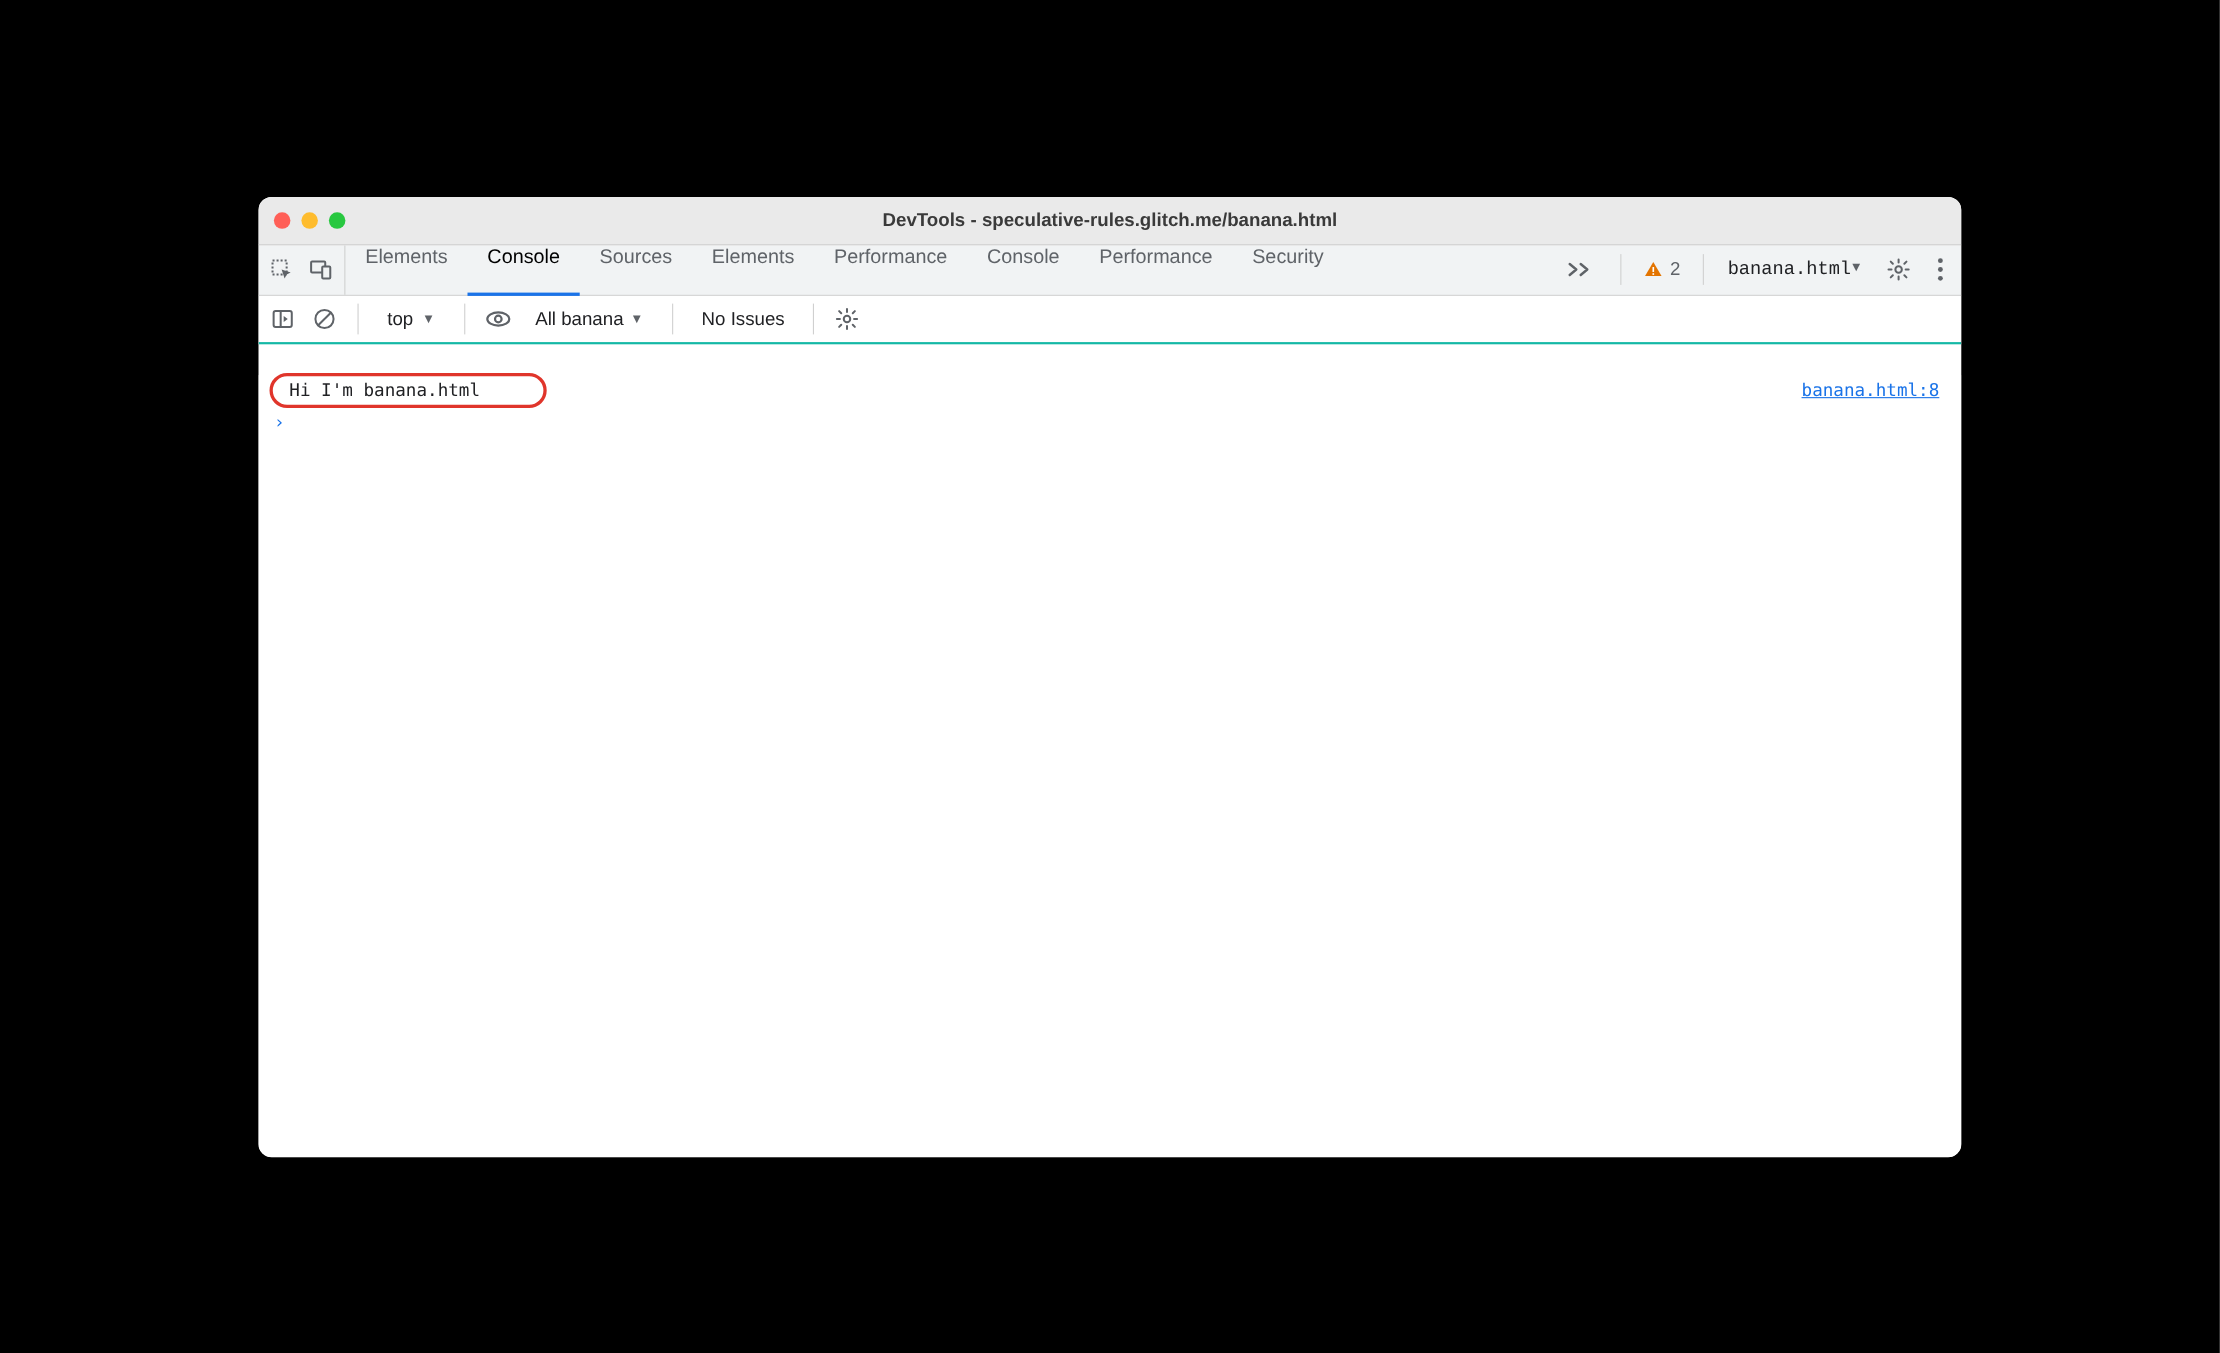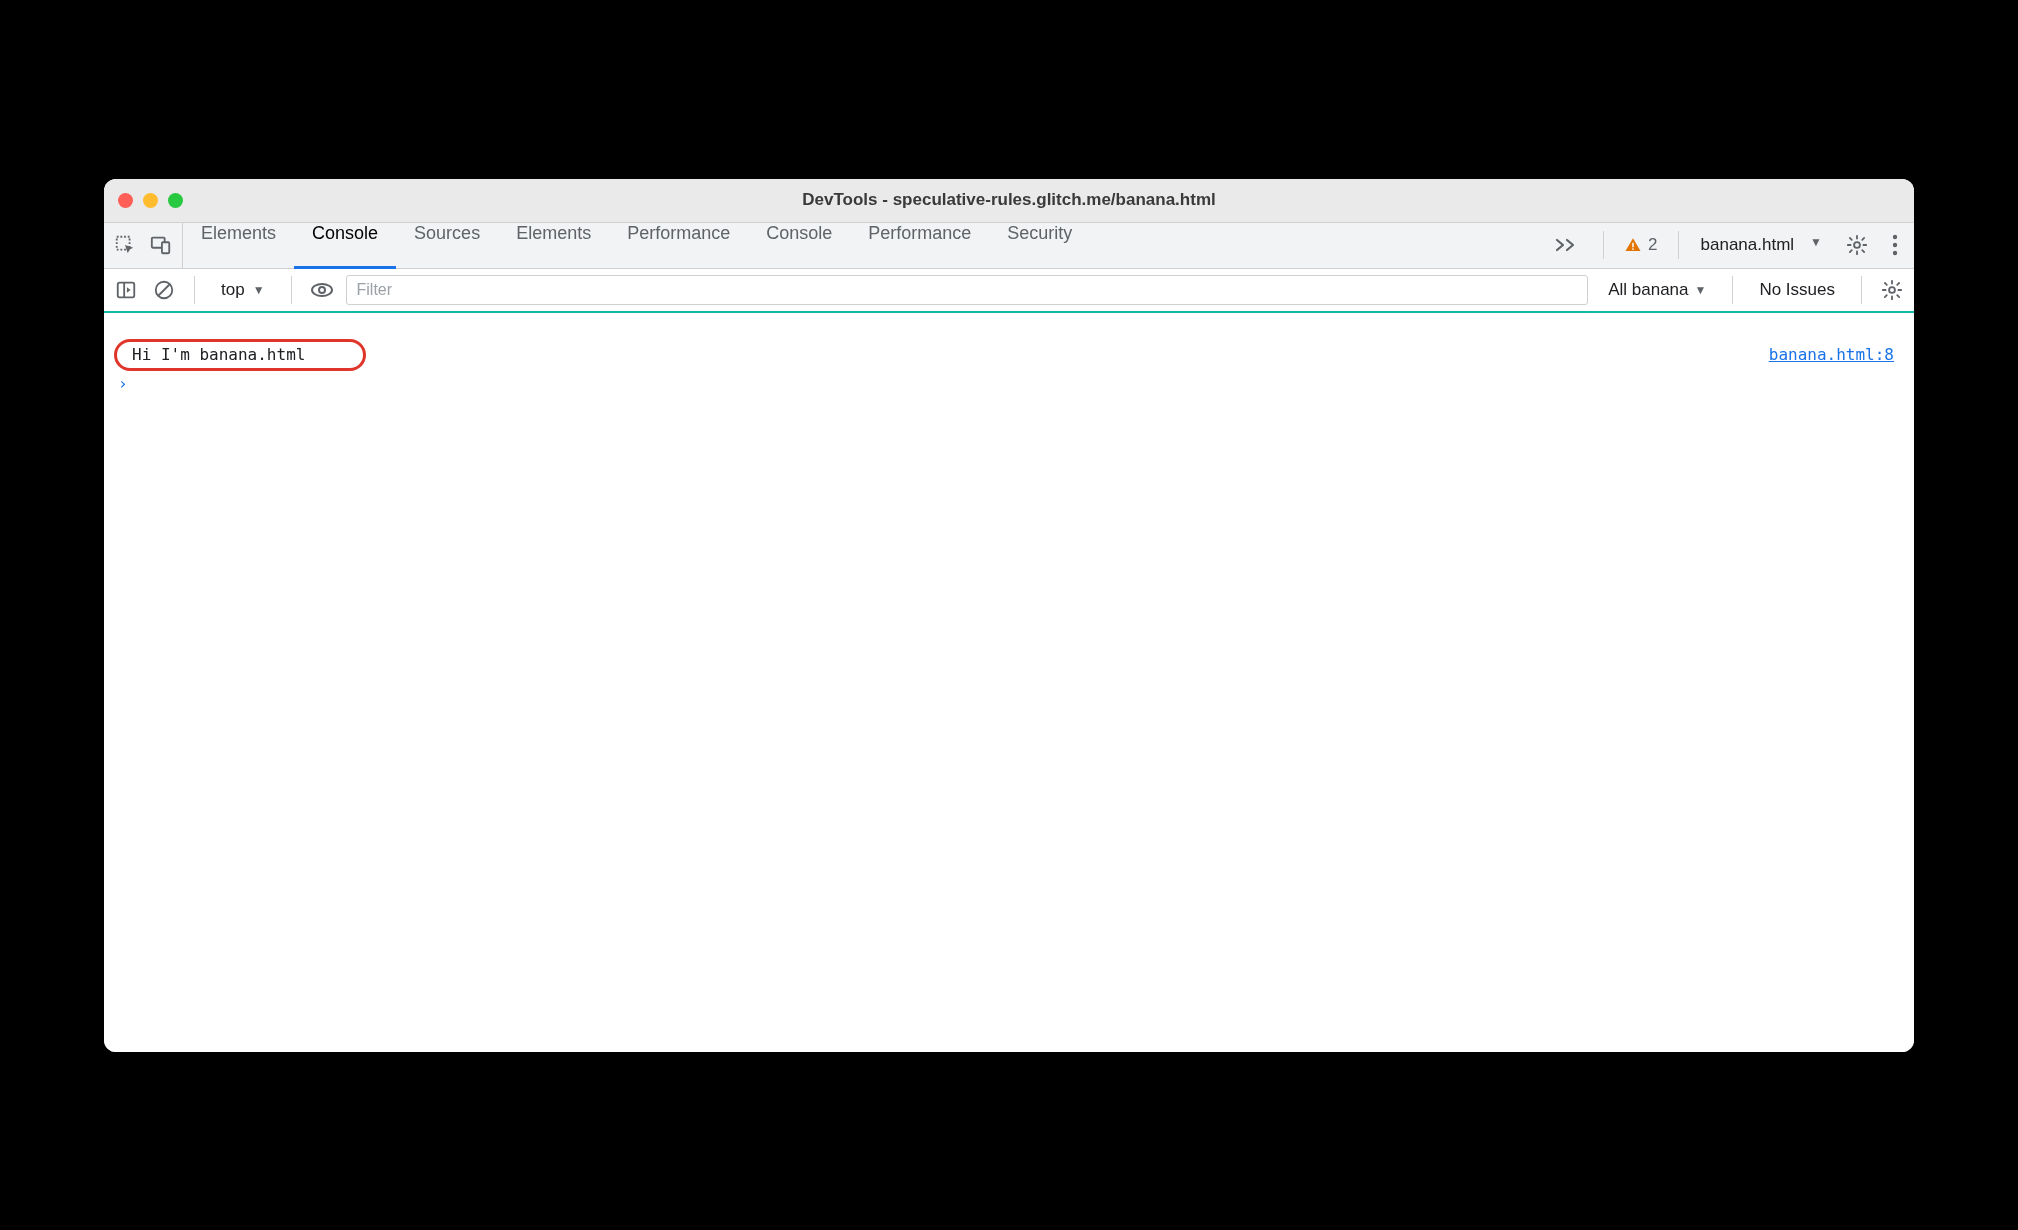--- a/index.html
+++ b/index.html
@@ -6,21 +6,21 @@
     body {
       background: #000;
       width: 2018px;
       height: 1230px;
       display: flex;
       align-items: center;
       justify-content: center;
       font-family: -apple-system, BlinkMacSystemFont, "Segoe UI", Helvetica, Arial, sans-serif;
     }
     .window {
-      width: 1810px;
+      width: 1548px;
       height: 873px;
       background: #fff;
       border-radius: 12px;
       box-shadow: 0 30px 60px rgba(0,0,0,0.5);
       display: flex;
       flex-direction: column;
       overflow: hidden;
     }
     
     .titlebar {
@@ -115,24 +115,25 @@
     .warn-block {
       display: flex; align-items: center; gap: 6px;
       font-size: 17px; color: #5f6368;
       padding: 0 6px;
     }
     .warn-triangle {
       color: #e37400;
       font-size: 18px;
     }
     .target-dd {
-      display: flex; align-items: flex-start; gap: 16px;
+      display: flex; align-items: flex-start; gap: 1px;
       font-size: 17px; color: #202124;
       padding: 0 8px;
       cursor: pointer;
+      font-family: Liberation Mono, monospace;
     }
     .caret { font-size: 12px; color: #5f6368; }
     .gear, .vdots {
       padding: 0 8px;
       cursor: pointer;
       color: #5f6368;
     }
     
     .filterbar {
       height: 44px;
@@ -326,21 +327,20 @@
       <span>top</span>
       <span class="caret">▼</span>
     </div>
     <div class="sep"></div>
     <div class="fb-iconbtn">
       <svg width="24" height="20" viewBox="0 0 24 20">
           <ellipse cx="12" cy="10" rx="10" ry="6" fill="none" stroke="currentColor" stroke-width="2"></ellipse>
           <circle cx="12" cy="10" r="3" fill="none" stroke="currentColor" stroke-width="2"></circle>
         </svg>
     </div>
-    <input class="filter-input" placeholder="Filter" style="">
     <div class="levels">
       <span>All banana</span>
       <span class="caret">▼</span>
     </div>
     <div class="sep"></div>
     <div class="issues">
       <span>No Issues</span>
     </div>
     <div class="sep"></div>
     <div class="fb-iconbtn">

